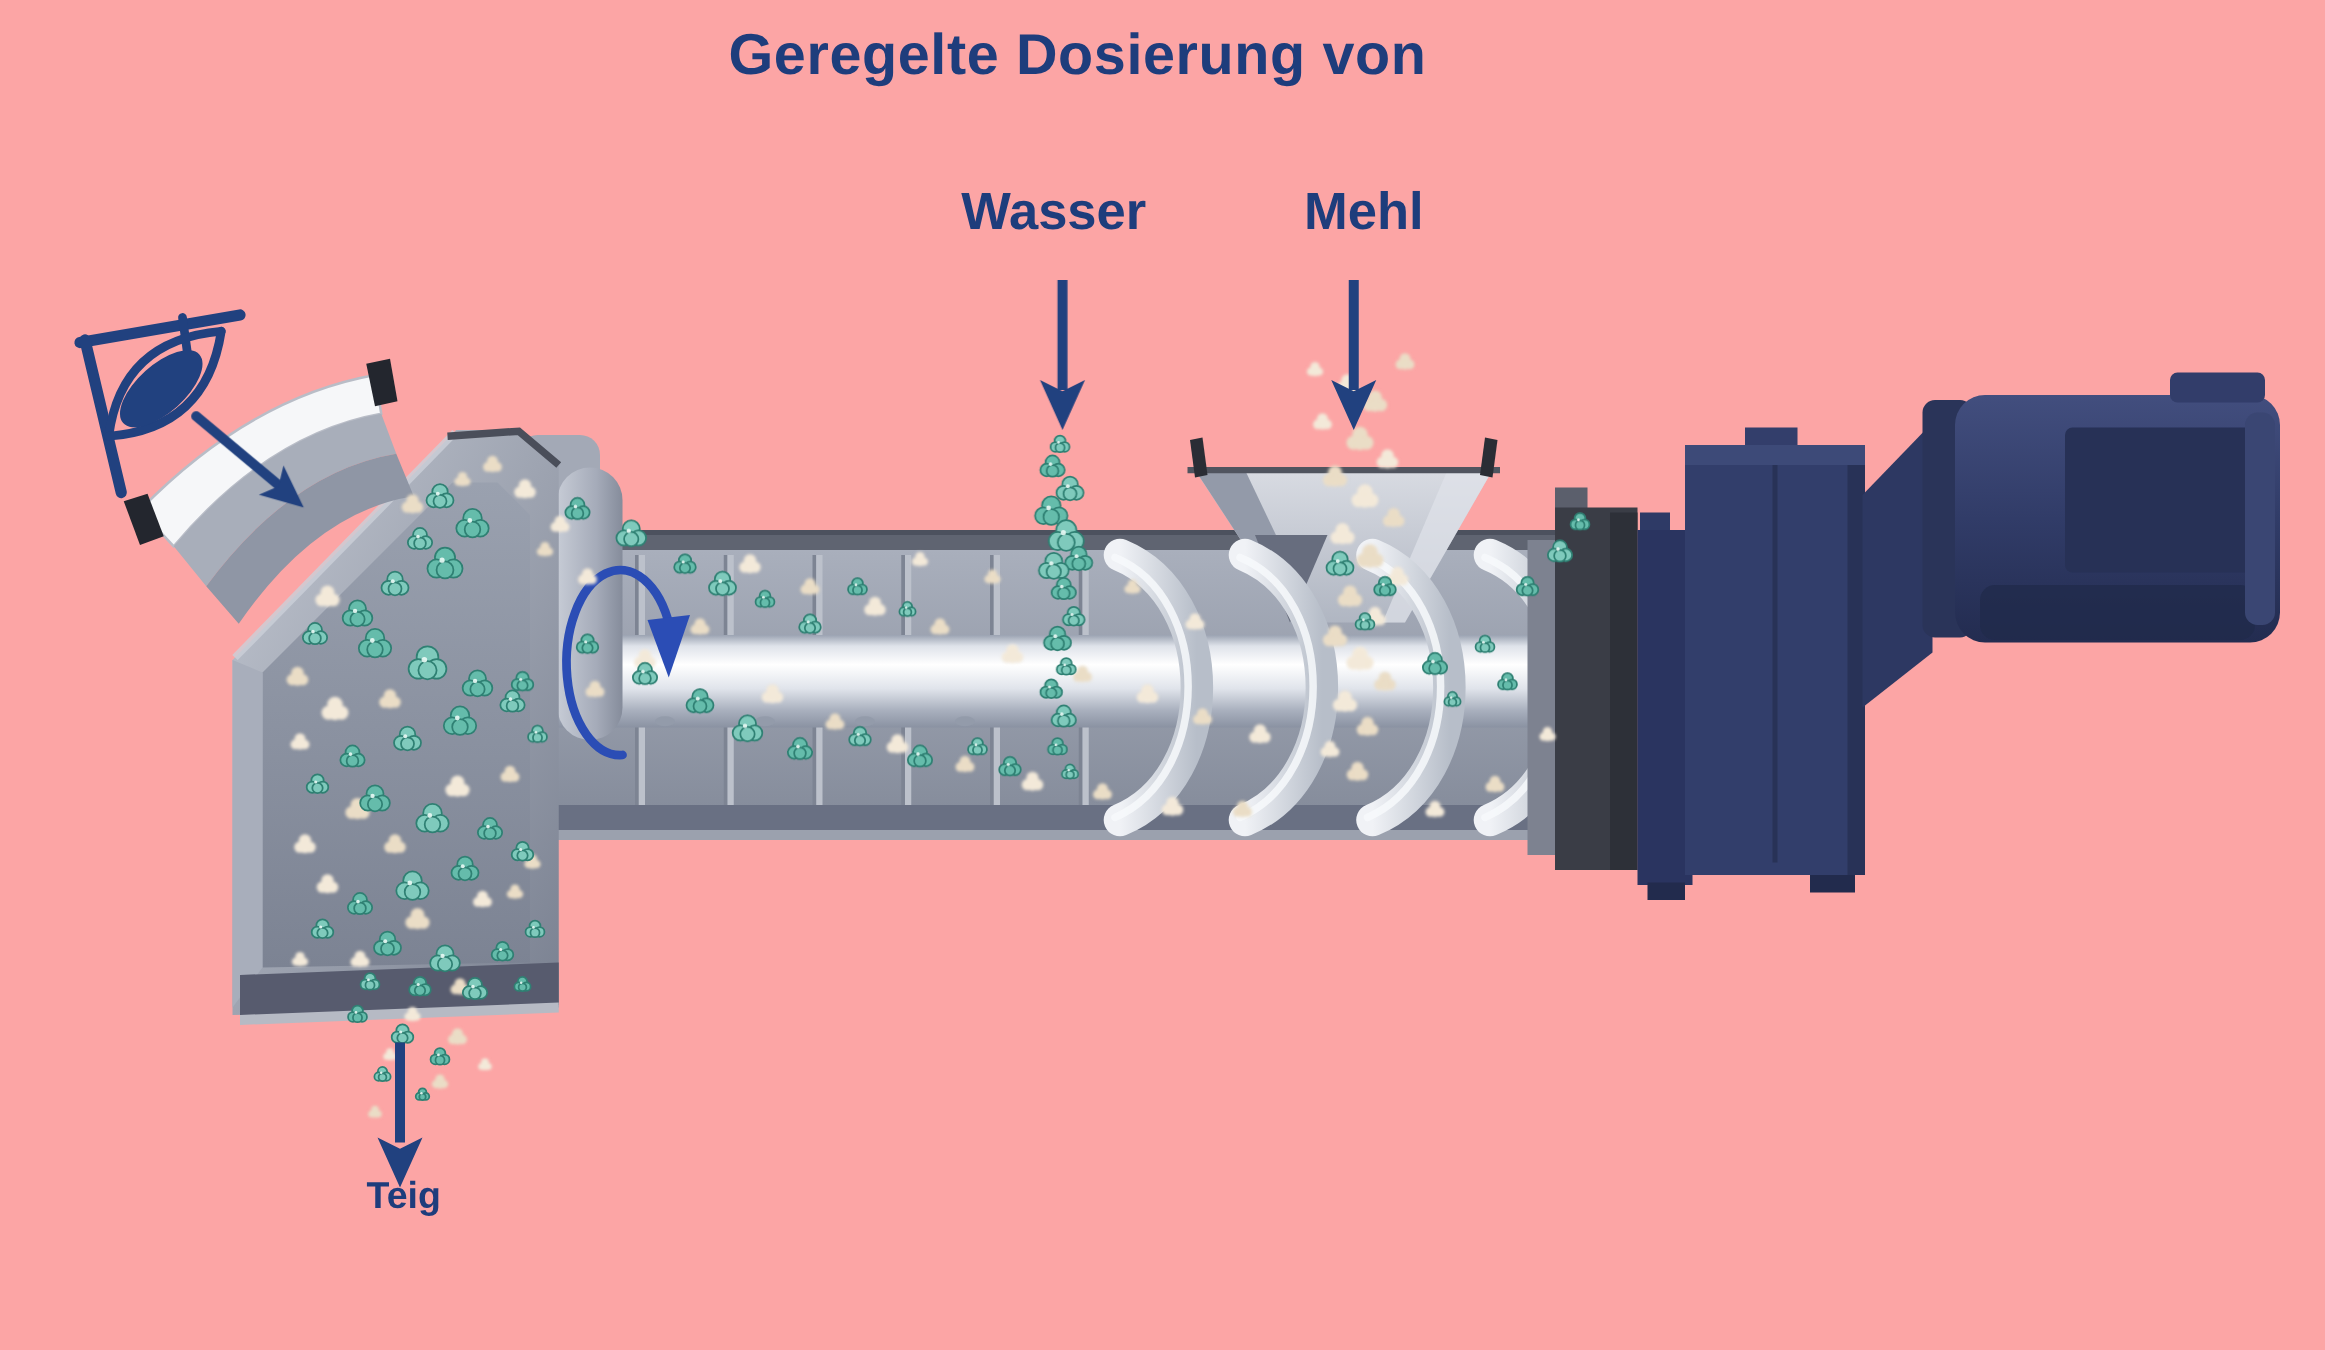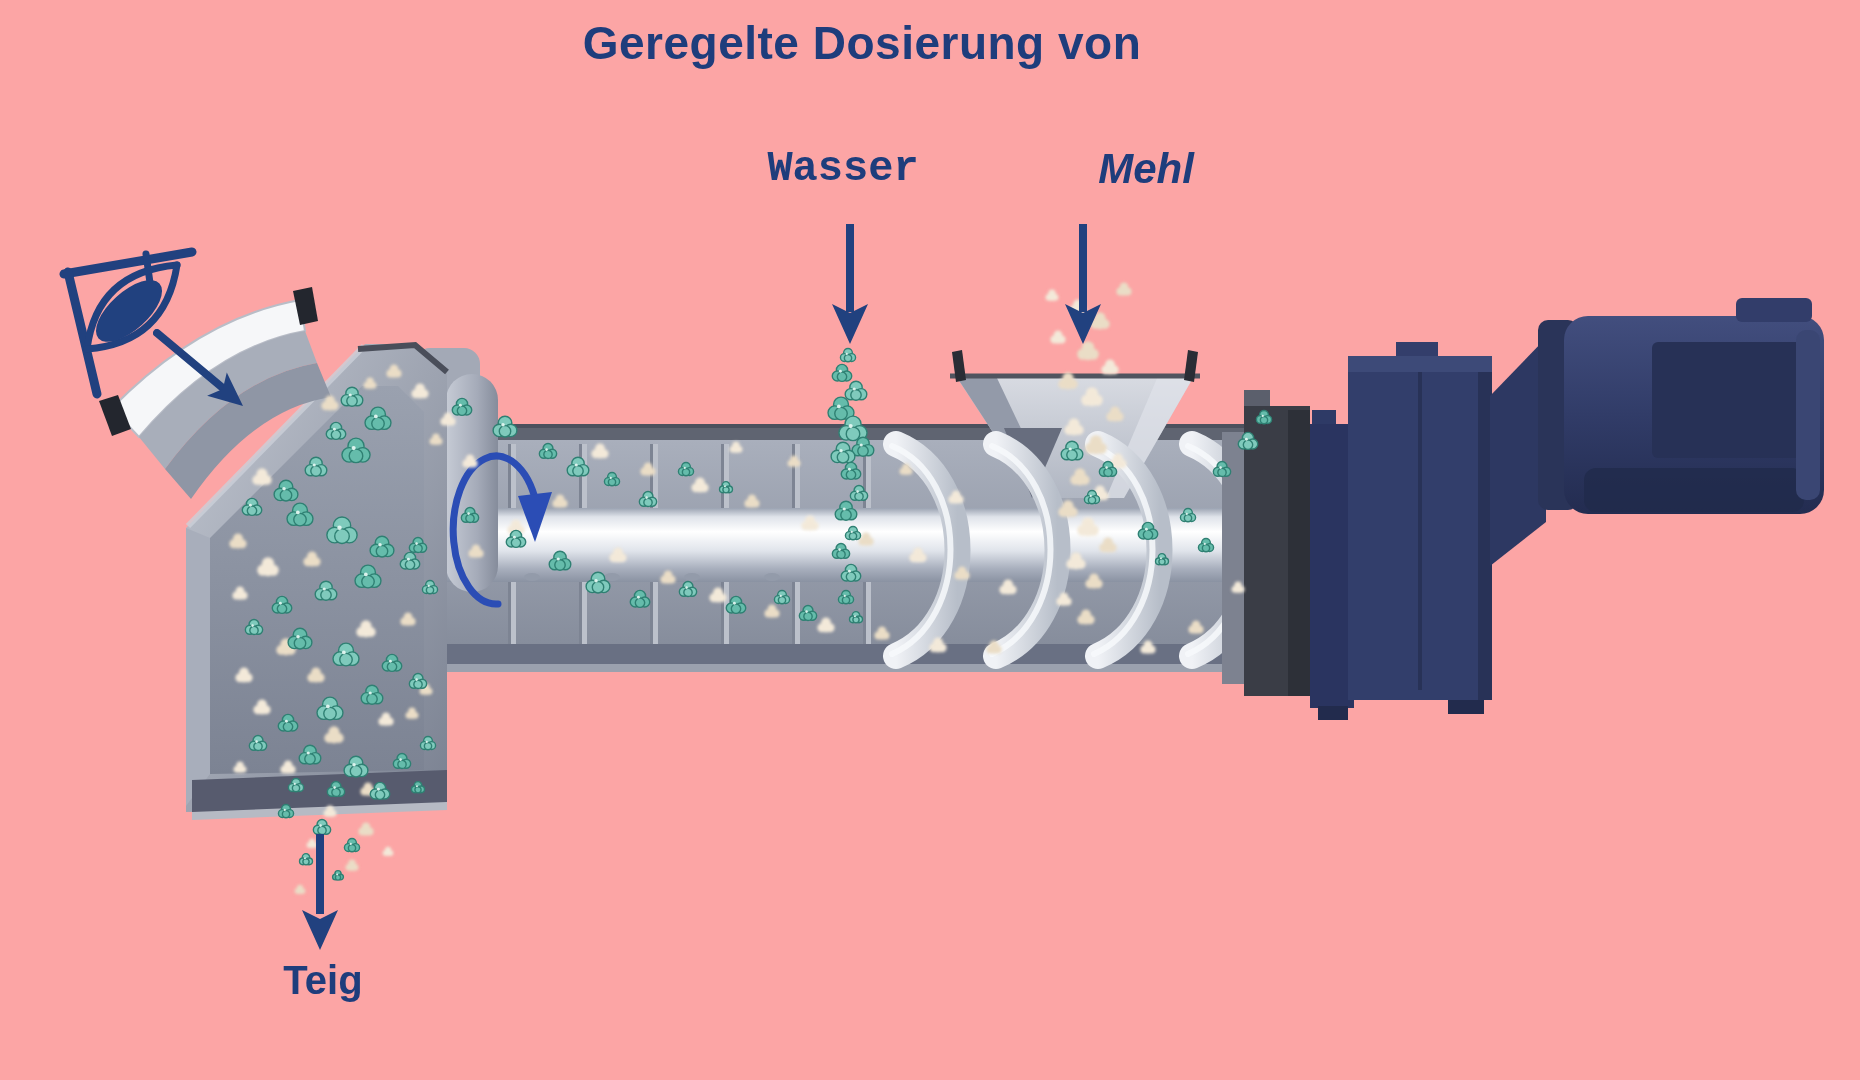--- a/index.html
+++ b/index.html
@@ -7,21 +7,21 @@
     position:relative;width:1860px;height:1080px;background:#fca5a5;overflow:hidden;
     font-family:"Liberation Sans", sans-serif;
   }
   .stage svg{position:absolute;left:0;top:0;}
   .lbl{
     position:absolute;transform:translateX(-50%);
     color:#1e3d7c;font-weight:bold;white-space:nowrap;line-height:1;
   }
   .title{font-size:46px;letter-spacing:.5px;}
   .inlet{font-size:42px;}
-  .outlet{font-size:40px;margin-top:18px;}
+  .outlet{font-size:30px;}
 </style>
 </head>
 <body>
 
 <div class="stage">
 
   <svg width="1860" height="1080" viewBox="0 0 1860 1080">
     <defs>
       <linearGradient id="gTrough" x1="0" y1="0" x2="0" y2="1">
         <stop offset="0" stop-color="#a9afbc"></stop>
@@ -1247,16 +1247,16 @@
       <line x1="1083" y1="224" x2="1083" y2="312" stroke="#21417f" stroke-width="8"></line>
       <polygon points="0,0 -18,-40 0,-31 18,-40" transform="translate(1083,344)" fill="#21417f"></polygon>
     </g>
     <g>
       <line x1="320" y1="834" x2="320" y2="914" stroke="#21417f" stroke-width="8"></line>
       <polygon points="0,0 -18,-40 0,-31 18,-40" transform="translate(320,950)" fill="#21417f"></polygon>
     </g>
   </svg>
 
   <div class="lbl title" style="left:862px;top:20px;">Geregelte Dosierung von</div>
-  <div class="lbl inlet" style="left:843px;top:148px;font-family:Liberation Mono, monospace;">Wasser</div>
-  <div class="lbl inlet" style="left:1146px;top:148px;font-style:italic;">Mehl</div>
+  <div class="lbl inlet" style="left:843px;top:148px;">Wasser</div>
+  <div class="lbl inlet" style="left:1091px;top:148px;">Mehl</div>
   <div class="lbl outlet" style="left:323px;top:942px;">Teig</div>
 </div>
 
 </body></html>

